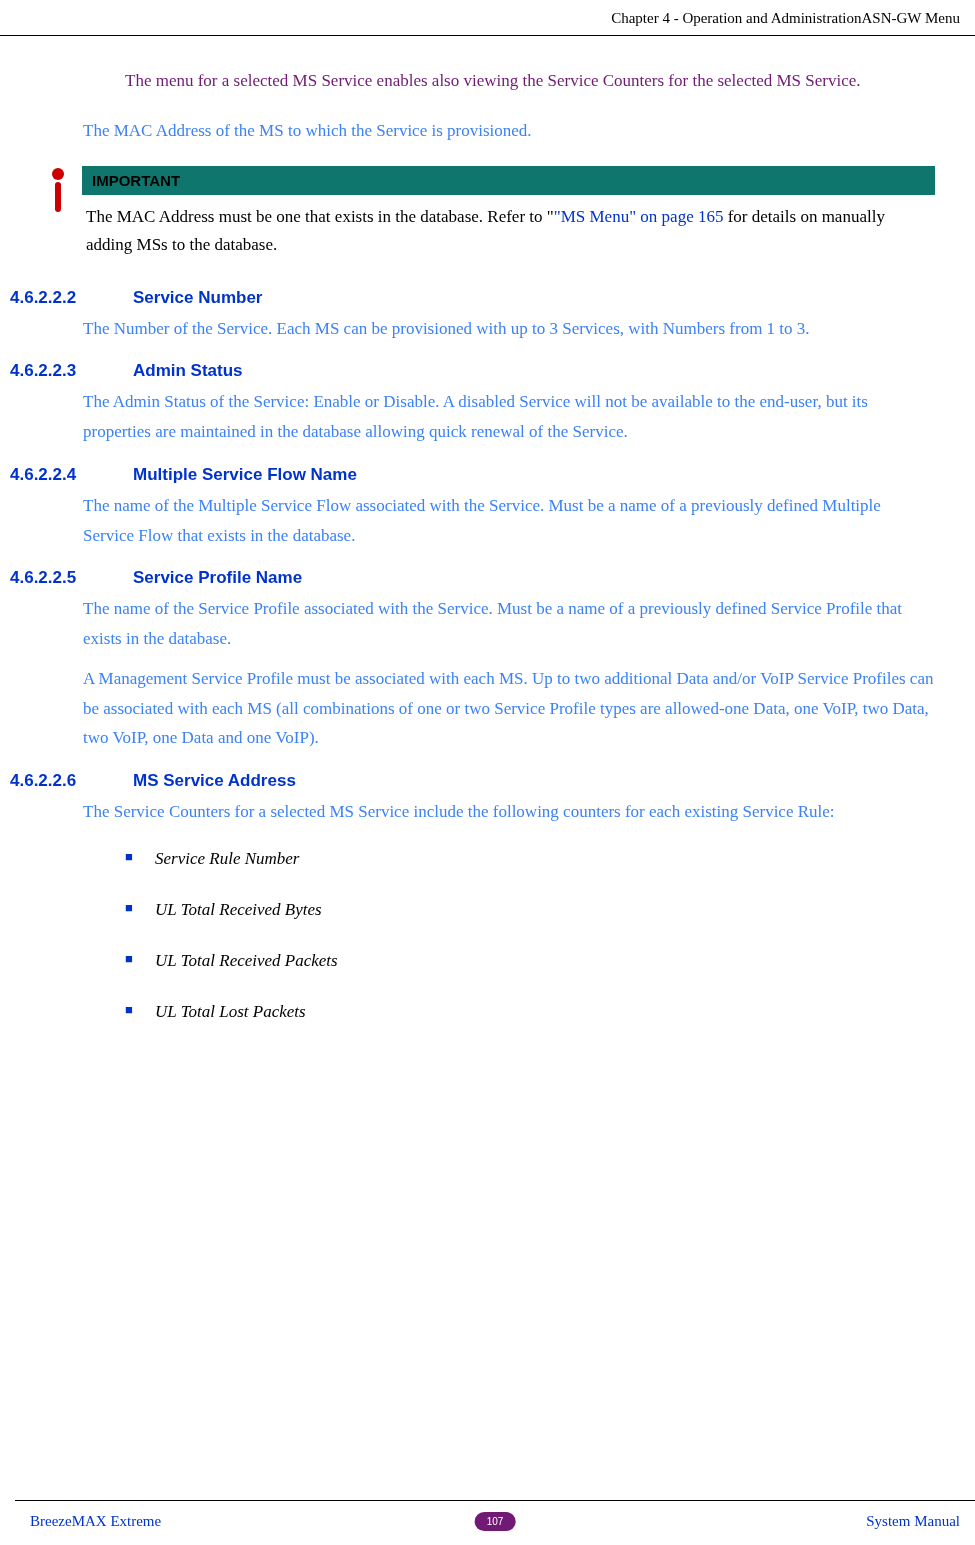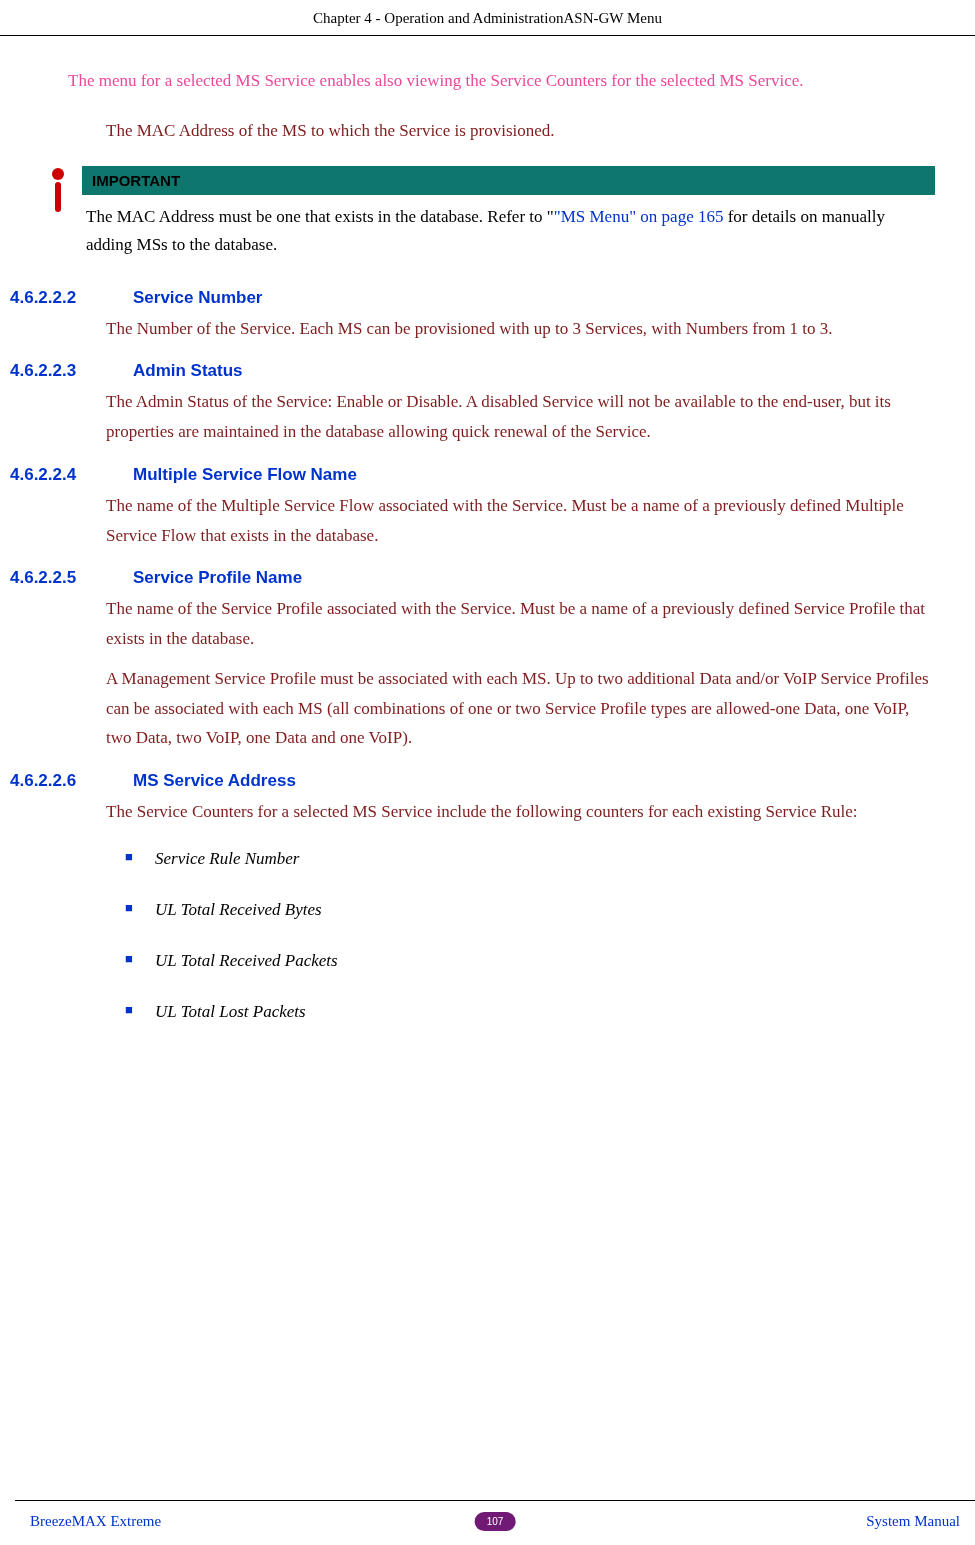--- a/index.html
+++ b/index.html
@@ -10,33 +10,33 @@
     body {
       font-family: Georgia, 'Times New Roman', serif;
       background: white;
       width: 975px;
       height: 1545px;
       position: relative;
       color: #000;
     }
     .page-header {
       display: flex;
-      justify-content: center;
+      justify-content: flex-end;
       padding: 10px 15px 8px 15px;
       border-bottom: 1px solid #000;
       font-size: 15px;
     }
     .content {
       padding: 0 40px 0 10px;
     }
     .intro-para {
       font-size: 17px;
       line-height: 1.75;
-      margin: 30px 0 20px 58px;
-      color: #ec4899;
+      margin: 30px 0 20px 115px;
+      color: #701a75;
     }
     .section {
       margin-bottom: 18px;
     }
     .section-header {
       display: flex;
       align-items: baseline;
       margin-bottom: 6px;
     }
     .section-number {
@@ -49,22 +49,22 @@
     }
     .section-title {
       color: #0033cc;
       font-family: Arial, sans-serif;
       font-weight: bold;
       font-size: 17px;
     }
     .section-body {
       font-size: 17px;
       line-height: 1.75;
-      margin-left: 96px;
-      color: #7f1d1d;
+      margin-left: 73px;
+      color: #3b82f6;
     }
     .section-body p {
       margin-bottom: 10px;
     }
     .important-box {
       margin: 20px 0 25px 40px;
       display: flex;
       align-items: flex-start;
     }
     .important-icon {

